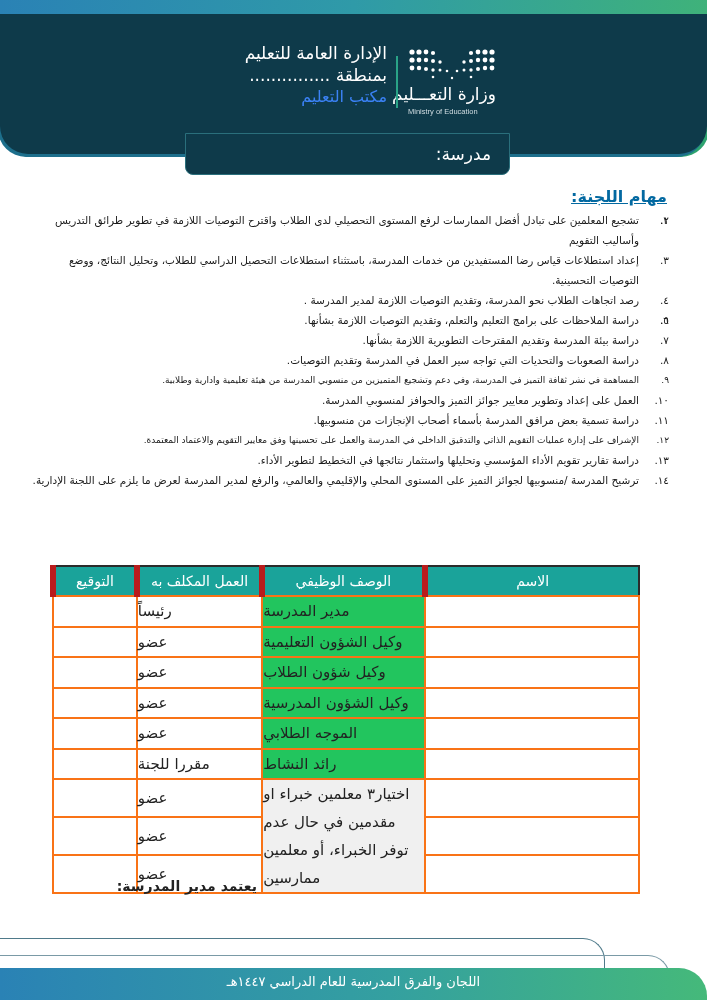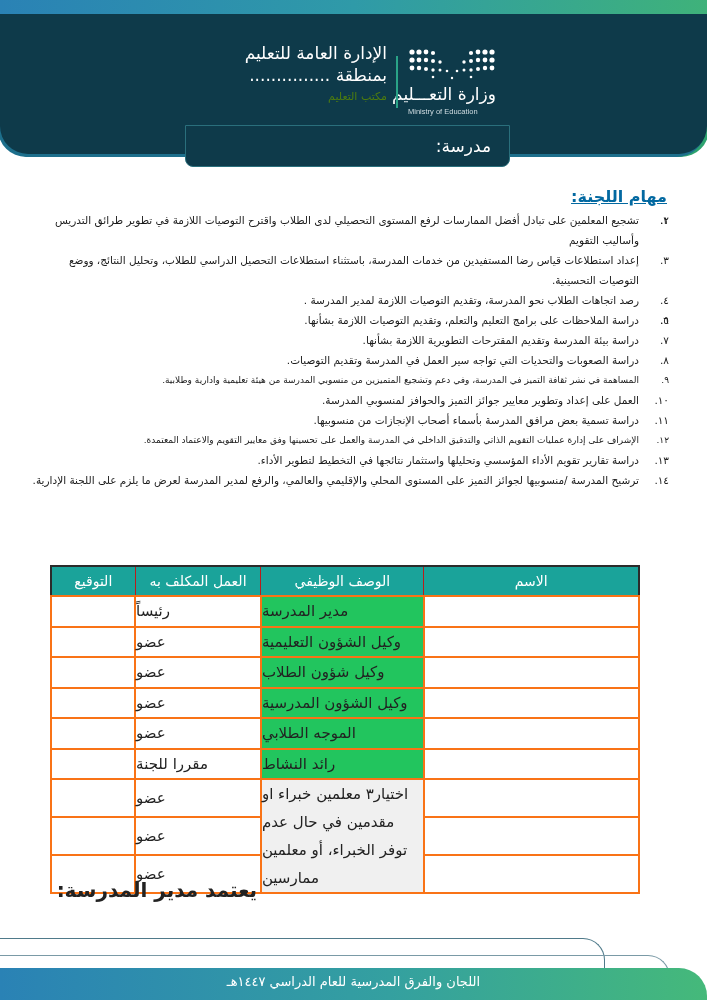--- a/index.html
+++ b/index.html
@@ -15,43 +15,43 @@
   .logo { position: absolute; left: 404px; top: 48px; width: 92px; height: 68px; }
   .logo-dots { position: absolute; left: 4px; top: 0; width: 88px; height: 34px; }
   .logo-ar { position: absolute; right: 0; top: 36px; color: #ffffff; font-size: 17px;
     direction: rtl; white-space: nowrap; font-family: "DejaVu Sans", sans-serif; }
   .logo-en { position: absolute; left: 4px; top: 59px; color: #d0dde2; font-size: 7.5px;
     white-space: nowrap; font-family: "Liberation Sans", sans-serif; }
   .divider { position: absolute; left: 396px; top: 56px; width: 2px; height: 52px; background: #2aa387; }
 
   .title-block { position: absolute; right: 320px; top: 42px; direction: rtl; text-align: right; margin-left: 24px; }
   .title-line { color: #ffffff; font-size: 17px; line-height: 22px; white-space: nowrap; }
-  .title-sub { color: #4d7c0f; font-size: 11px; line-height: 22px; white-space: nowrap; }
-
-  .school-box { position: absolute; left: 185px; top: 125px; width: 325px; height: 42px;
+  .title-sub { color: #3b82f6; font-size: 16px; line-height: 22px; white-space: nowrap; }
+
+  .school-box { position: absolute; left: 185px; top: 133px; width: 325px; height: 42px;
     background: #0e3a4a; border-radius: 0 0 8px 8px; border: 1px solid #2a6f7c; }
   .school-label { position: absolute; right: 18px; top: 10px; color: #fff; font-size: 17px; direction: rtl; }
 
   .tasks-title { position: absolute; right: 40px; top: 187px; color: #0369a1; font-size: 16px;
     font-weight: bold; text-decoration: underline; direction: rtl; }
 
   .tasks { position: absolute; right: 38px; top: 210px; width: 640px; direction: rtl; list-style: none; }
   .task { position: relative; padding-right: 30px; font-size: 10.5px; line-height: 20px; color: #1a1a1a; text-align: right; }
   .task.small { font-size: 9px; }
   .task-num { position: absolute; right: 0; top: 0; width: 22px; text-align: right; }
 
   table.committee { position: absolute; left: 50px; top: 565px; width: 590px; border-collapse: collapse;
     direction: rtl; border: 2px solid #2b2b2b; }
   table.committee th { background: #1aa39a; color: #fff; font-weight: normal; font-size: 14px;
-    height: 30px; border-left: 1px solid #b91c1c; }
+    height: 30px; border-left: 6px solid #b91c1c; }
   table.committee td { height: 30.5px; border: 2px solid #f97316; font-size: 15px; text-align: left; color: #222; }
   td.desc { background: #22c55e; }
   td.desc-red { background: #f0f0f0; color: #b0232a; font-size: 11.5px; line-height: 28px; }
 
-  .approve { position: absolute; right: 450px; top: 878px; font-size: 20px; font-weight: bold; direction: rtl; }
+  .approve { position: absolute; right: 450px; top: 878px; font-size: 14px; font-weight: bold; direction: rtl; }
 
   .footer-line1 { position: absolute; left: -10px; top: 938px; width: 615px; height: 30px;
     border: 1.5px solid #4f7a8a; border-bottom: none; border-radius: 0 22px 0 0; }
   .footer-line2 { position: absolute; left: -10px; top: 955px; width: 680px; height: 30px;
     border: 1.5px solid #7a9aa6; border-bottom: none; border-radius: 0 22px 0 0; }
   .footer-bar { position: absolute; left: 0; top: 968px; width: 707px; height: 32px;
     background: linear-gradient(90deg, #2a82b5 0%, #34a0a0 55%, #45b97a 100%); border-radius: 0 28px 0 0; }
   .footer-text { position: absolute; left: 0; width: 707px; top: 6px; text-align: center; color: #fff; font-size: 13px; direction: rtl; }
 </style>
 </head>

